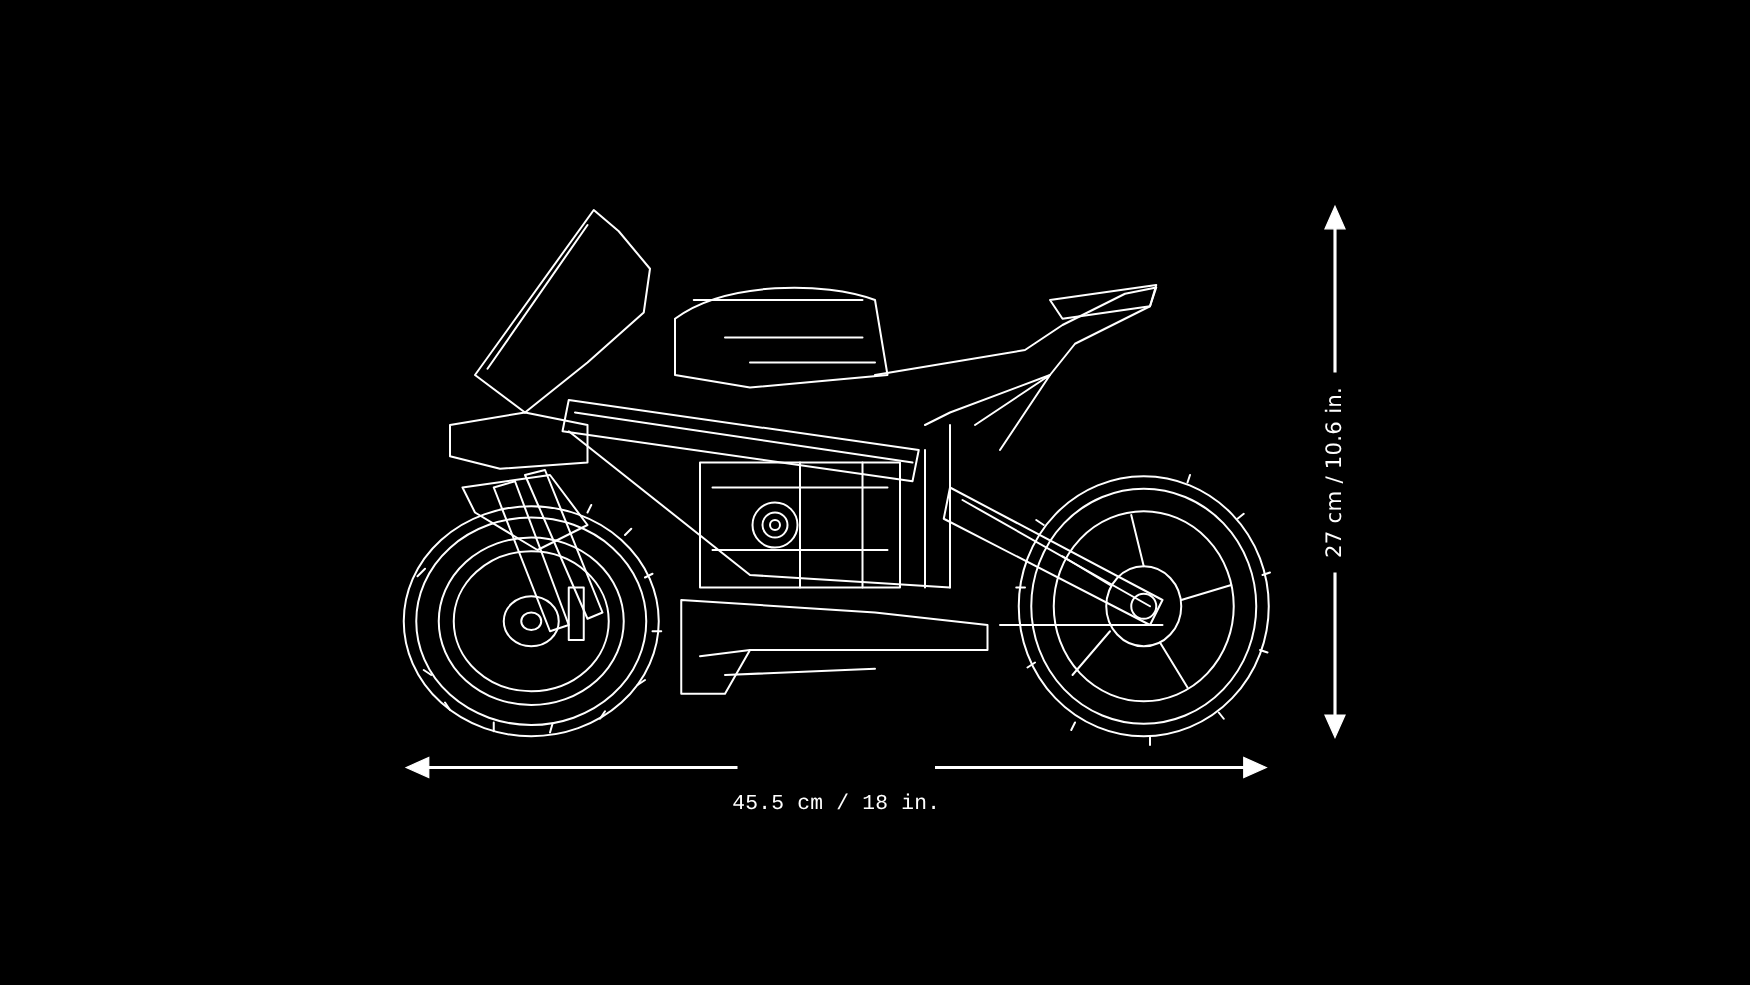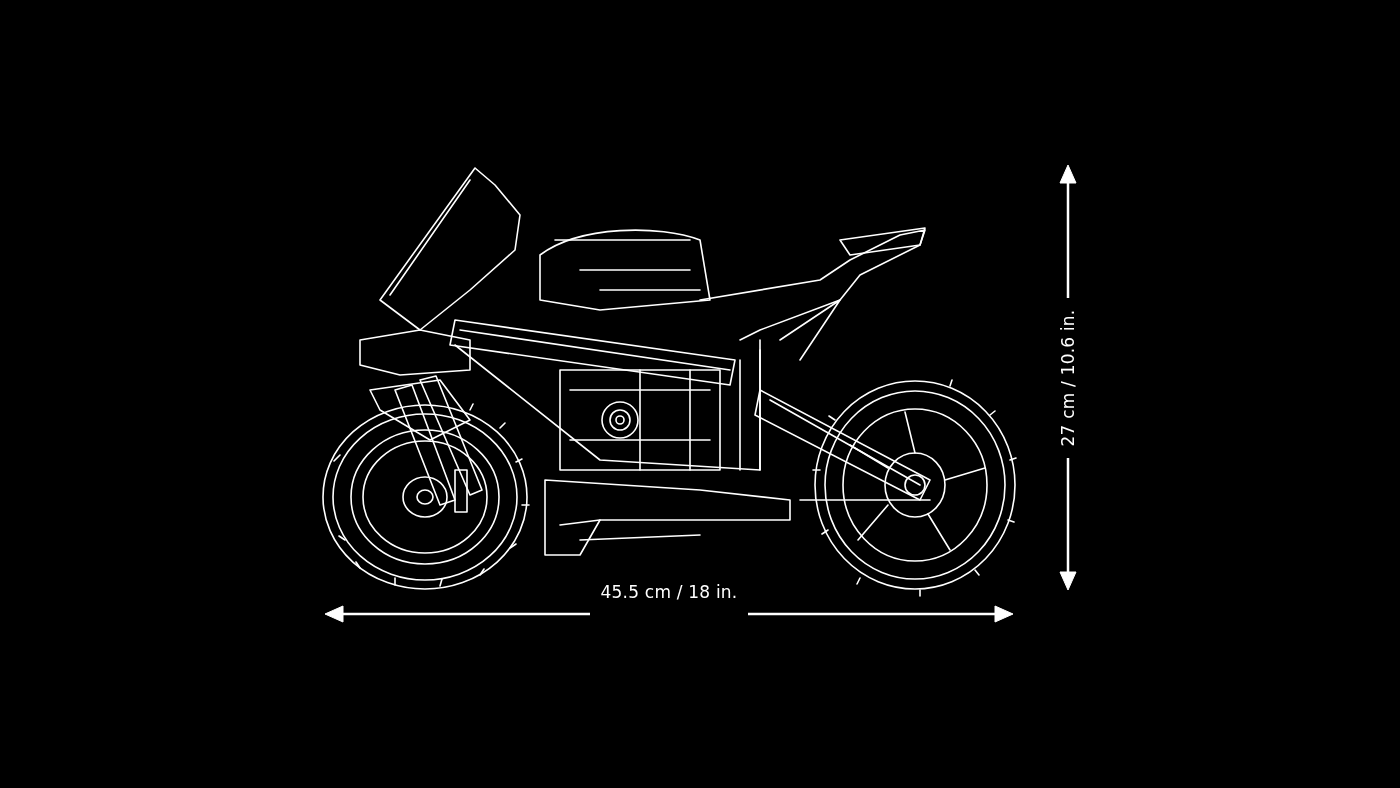--- a/index.html
+++ b/index.html
@@ -1,19 +1,19 @@
 <!DOCTYPE html>
 <html><head>
 <meta charset="utf-8">
 <style>
   html, body { margin:0; padding:0; background:#000; }
   body { width:1400px; height:788px; position:relative; overflow:hidden; font-family:"DejaVu Sans", "Liberation Sans", sans-serif; color:#fff; }
   #canvas { position:absolute; left:0; top:0; width:1400px; height:788px; }
   .label { position:absolute; font-size:17px; color:#fff; background:#000; padding:0 8px; white-space:nowrap; letter-spacing:0.2px; }
-  #width-label { left:669px; top:592px; transform:translate(-50%,-50%); }
+  #width-label { left:669px; top:644px; transform:translate(-50%,-50%);font-family:Liberation Mono, monospace; }
   #height-label { left:1068px; top:378px; transform:translate(-50%,-50%) rotate(-90deg); }
 </style>
 </head>
 <body>
 
 <svg id="canvas" viewBox="0 0 1400 788" xmlns="http://www.w3.org/2000/svg">
   <rect x="0" y="0" width="1400" height="788" fill="#000"></rect>
 
   <g fill="none" stroke="#fff" stroke-width="1.6" stroke-linejoin="round" stroke-linecap="round">
 

